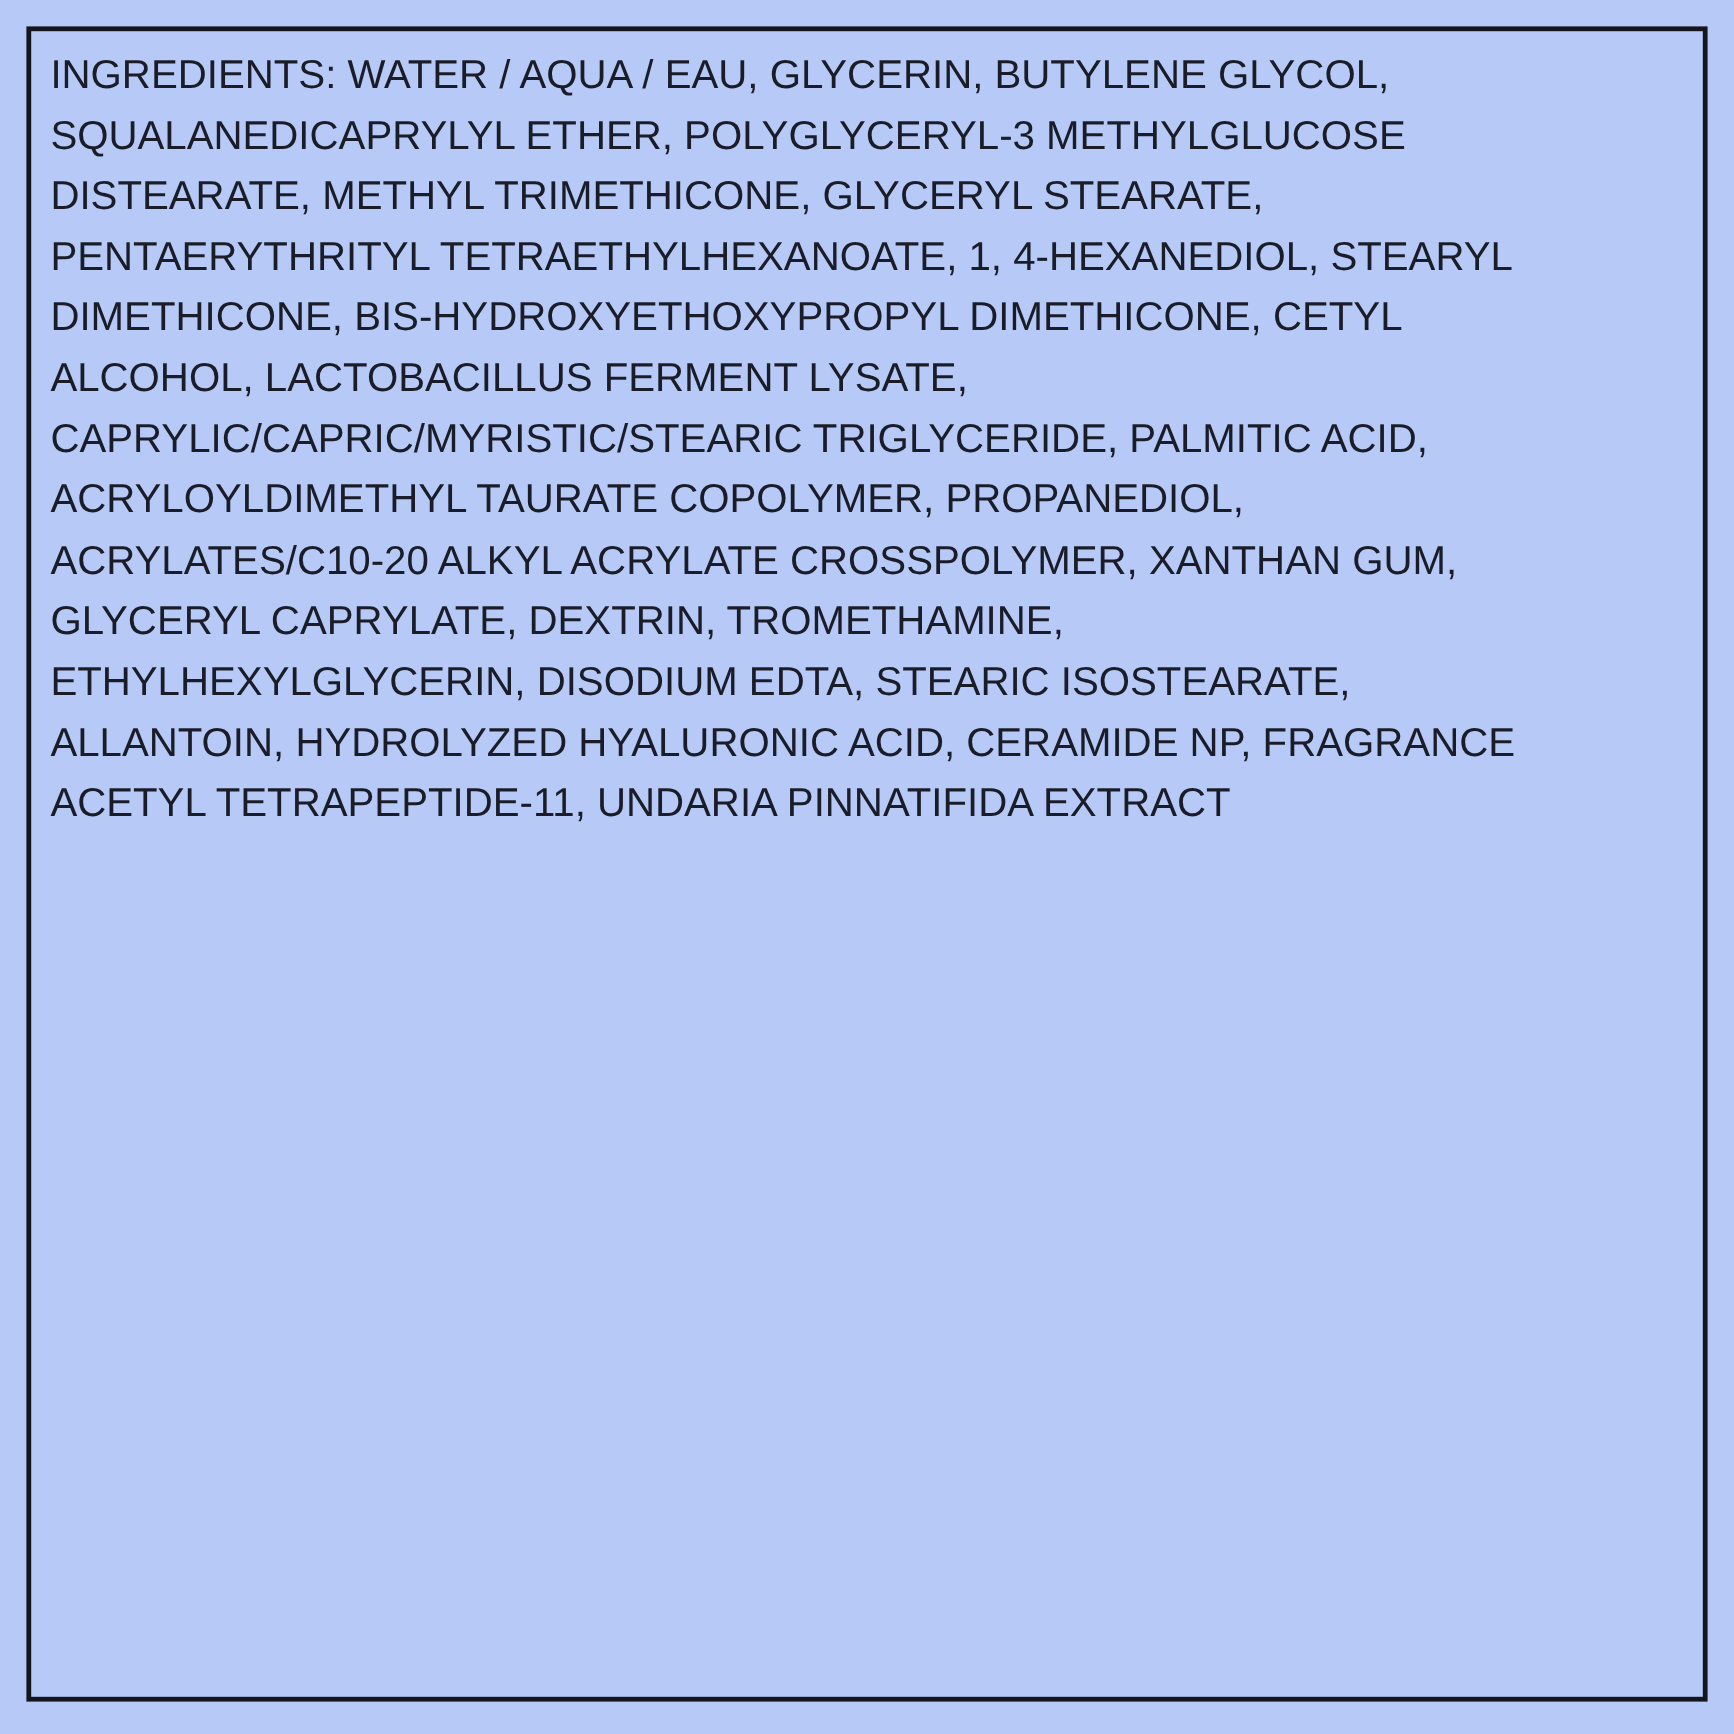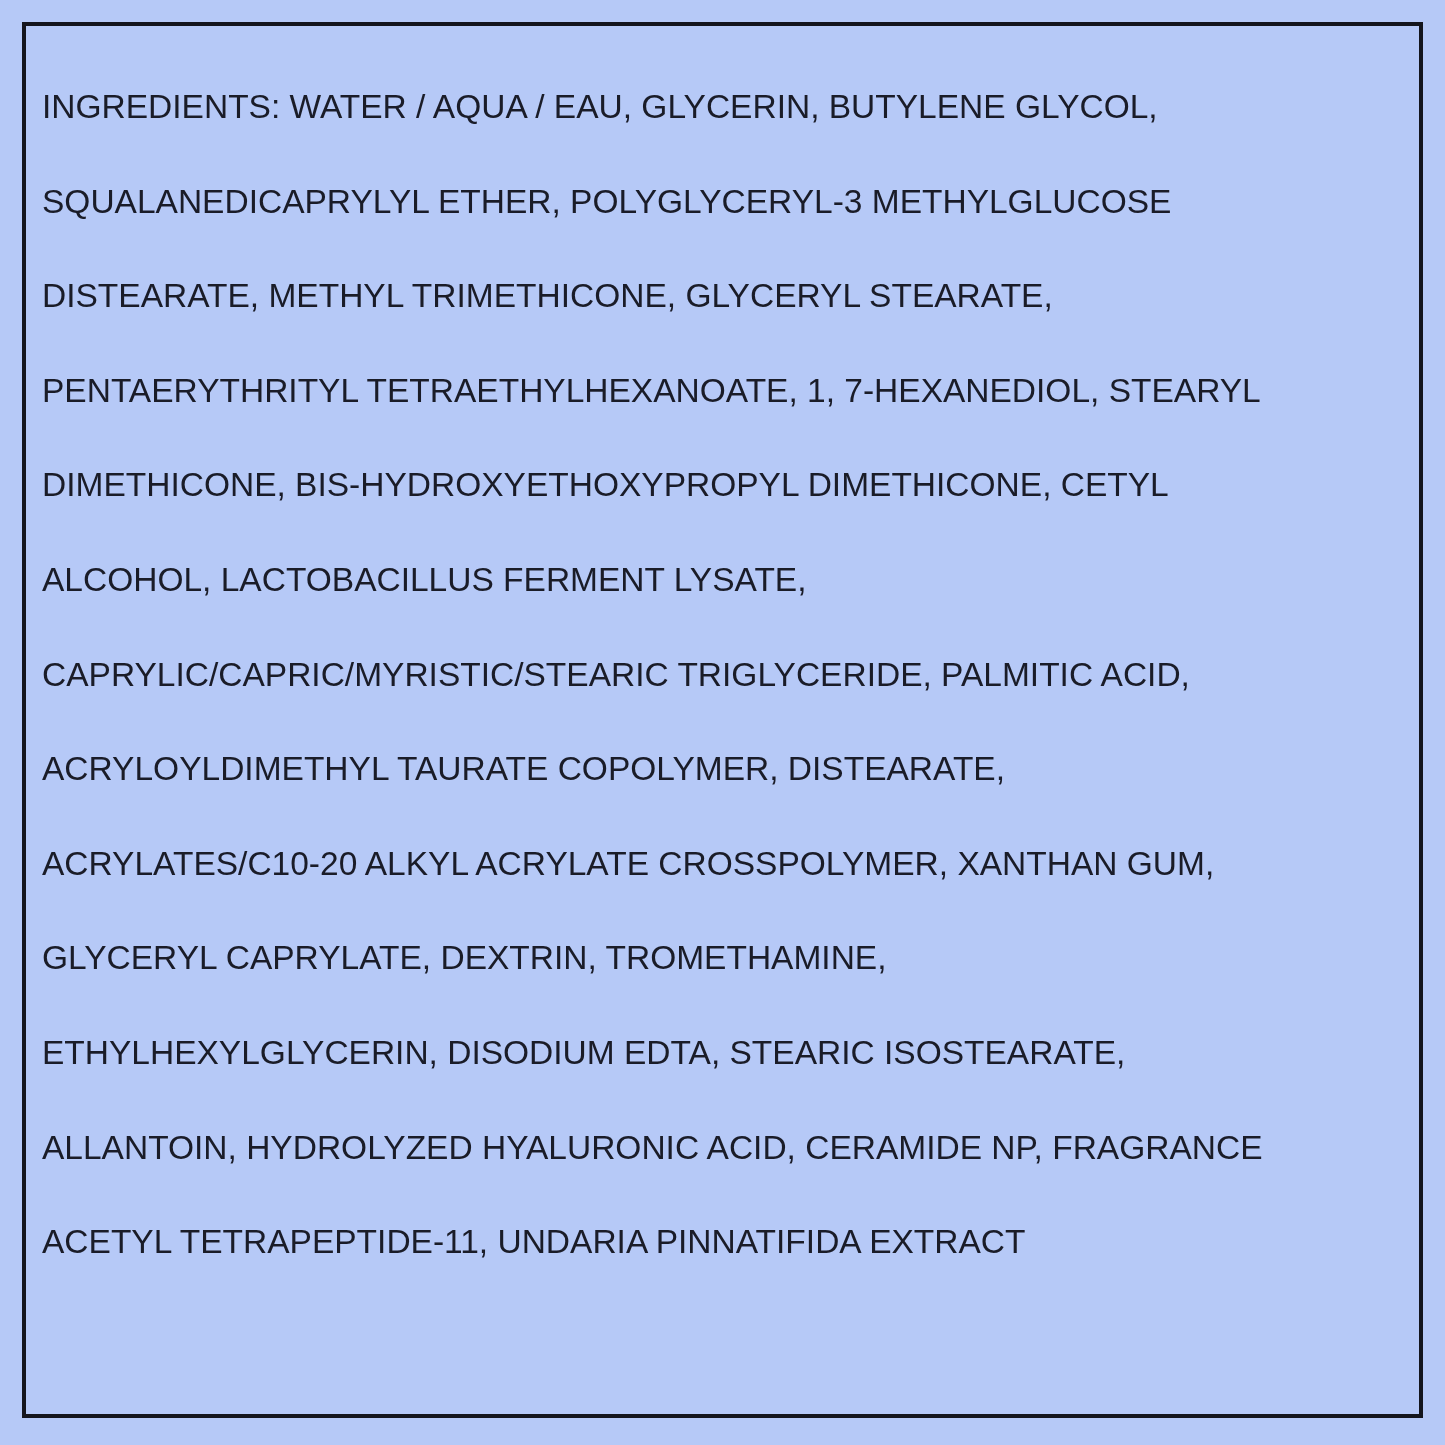--- a/index.html
+++ b/index.html
@@ -31,35 +31,34 @@
     width: 1360px;
     color: #1a1c28;
     font-size: 33.5px;
     line-height: 50.6px;
     letter-spacing: 0px;
     font-weight: 400;
     white-space: nowrap;
   }
   .ingredients-text .line {
     display: block;
-    margin-top: 44px;
   }
 </style>
 </head>
 <body>
 
 <div class="label-frame"></div>
 
 <div class="ingredients-text">
   <span class="line">INGREDIENTS: WATER / AQUA / EAU, GLYCERIN, BUTYLENE GLYCOL,</span>
   <span class="line">SQUALANEDICAPRYLYL ETHER, POLYGLYCERYL-3 METHYLGLUCOSE</span>
   <span class="line">DISTEARATE, METHYL TRIMETHICONE, GLYCERYL STEARATE,</span>
-  <span class="line">PENTAERYTHRITYL TETRAETHYLHEXANOATE, 1, 7-HEXANEDIOL, STEARYL</span>
+  <span class="line">PENTAERYTHRITYL TETRAETHYLHEXANOATE, 1, 4-HEXANEDIOL, STEARYL</span>
   <span class="line">DIMETHICONE, BIS-HYDROXYETHOXYPROPYL DIMETHICONE, CETYL</span>
   <span class="line">ALCOHOL, LACTOBACILLUS FERMENT LYSATE,</span>
   <span class="line">CAPRYLIC/CAPRIC/MYRISTIC/STEARIC TRIGLYCERIDE, PALMITIC ACID,</span>
-  <span class="line">ACRYLOYLDIMETHYL TAURATE COPOLYMER, DISTEARATE,</span>
+  <span class="line">ACRYLOYLDIMETHYL TAURATE COPOLYMER, PROPANEDIOL,</span>
   <span class="line">ACRYLATES/C10-20 ALKYL ACRYLATE CROSSPOLYMER, XANTHAN GUM,</span>
   <span class="line">GLYCERYL CAPRYLATE, DEXTRIN, TROMETHAMINE,</span>
   <span class="line">ETHYLHEXYLGLYCERIN, DISODIUM EDTA, STEARIC ISOSTEARATE,</span>
   <span class="line">ALLANTOIN, HYDROLYZED HYALURONIC ACID, CERAMIDE NP, FRAGRANCE</span>
   <span class="line">ACETYL TETRAPEPTIDE-11, UNDARIA PINNATIFIDA EXTRACT</span>
 </div>
 
 </body></html>

